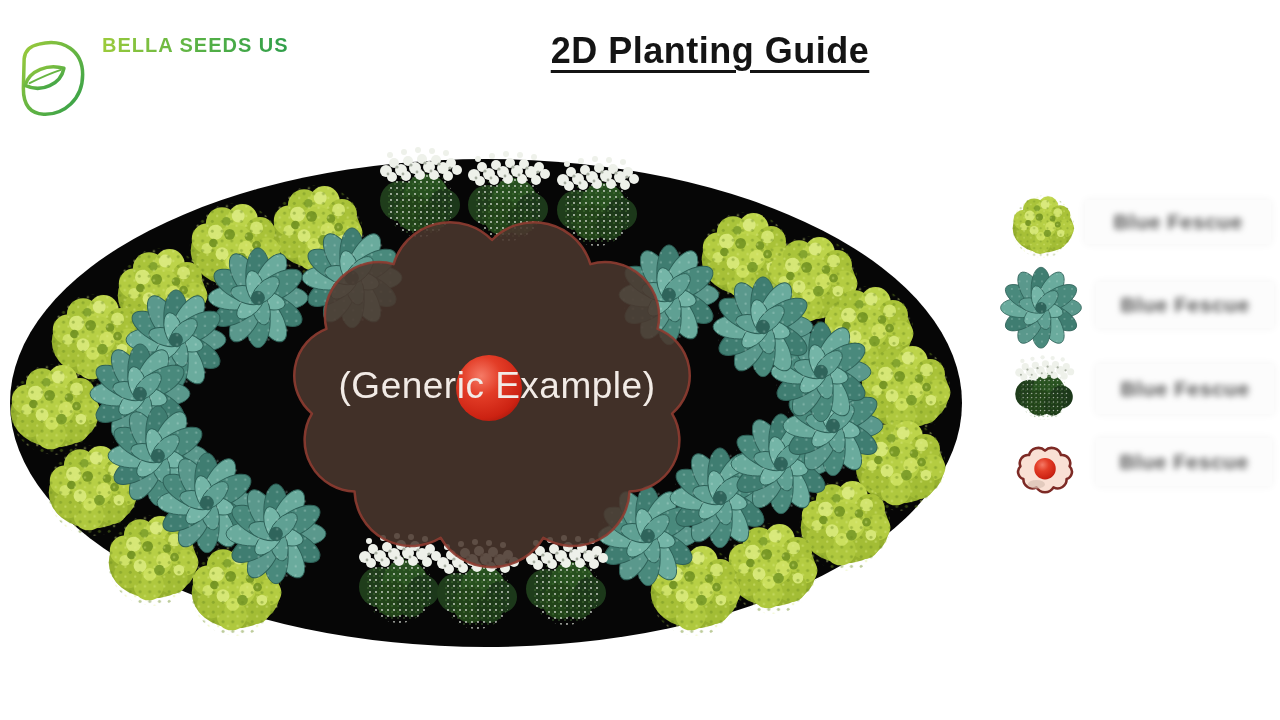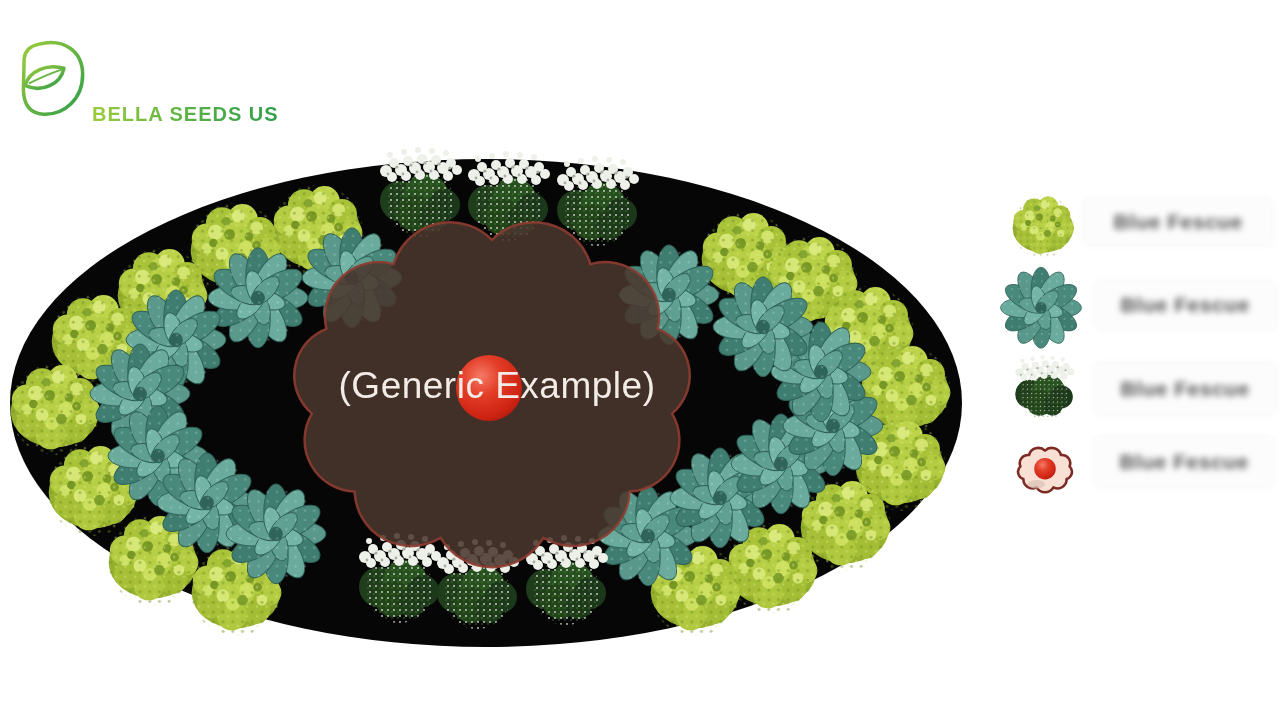--- a/index.html
+++ b/index.html
@@ -1,20 +1,20 @@
 <!DOCTYPE html>
 <html><head>
 <meta charset="utf-8">
 <style>
   html,body{margin:0;padding:0;background:#ffffff;}
   .stage{position:relative;width:1280px;height:720px;overflow:hidden;background:#ffffff;
          font-family:"Liberation Sans", sans-serif;}
 
   
-  .logo{position:absolute;left:14px;top:34px;display:flex;align-items:flex-end;}
+  .logo{position:absolute;left:14px;top:34px;display:flex;align-items:flex-start;gap:10px;}
   .logo-mark{width:78px;height:92px;display:block;}
   .brand{font-weight:700;font-size:20px;letter-spacing:1px;color:#3f9e47;white-space:nowrap;}
   @supports (-webkit-background-clip: text){
     .brand{background:linear-gradient(90deg,#9ccb3b 0%,#55b046 55%,#2f9e4a 100%);
            -webkit-background-clip:text;background-clip:text;-webkit-text-fill-color:transparent;}
   }
   .page-title{position:absolute;left:460px;top:30px;width:500px;text-align:center;
               font-size:36px;font-weight:700;color:#141414;letter-spacing:.5px;
               text-decoration:underline;text-decoration-thickness:3px;text-underline-offset:7px;}
 
@@ -175,20 +175,21 @@
   <div class="logo">
     <svg class="logo-mark" viewBox="0 0 100 110">
       <g fill="none" stroke="url(#grad-logo)" stroke-width="4.5" stroke-linejoin="round" stroke-linecap="round">
         <path d="M 32,9 C 64,1 88,18 88,48 C 88,80 64,100 38,99 C 20,98 12,86 12,66 L 13,28 C 14,16 22,11 32,9 Z"></path>
         <path d="M 14,62 C 20,42 44,34 64,40 C 60,60 36,72 14,62 Z"></path>
         <path d="M 20,59 C 34,52 48,46 60,42" stroke-width="2.5"></path>
       </g>
     </svg>
     <span class="brand">BELLA SEEDS US</span>
   </div>
+  <div class="page-title">2D Planting Guide</div>
 
   <svg class="garden" viewBox="0 0 1280 720">
     <ellipse fill="#060606" cx="486" cy="403" rx="476" ry="244"></ellipse>
     <g>
         <use href="#sym-chartreuse" x="263" y="171" width="108" height="108"></use>
         <use href="#sym-chartreuse" x="181" y="189" width="108" height="108"></use>
         <use href="#sym-chartreuse" x="108" y="234" width="108" height="108"></use>
         <use href="#sym-chartreuse" x="42" y="280" width="108" height="108"></use>
         <use href="#sym-chartreuse" x="1" y="350" width="108" height="108"></use>
         <use href="#sym-chartreuse" x="39" y="431" width="108" height="108"></use>

